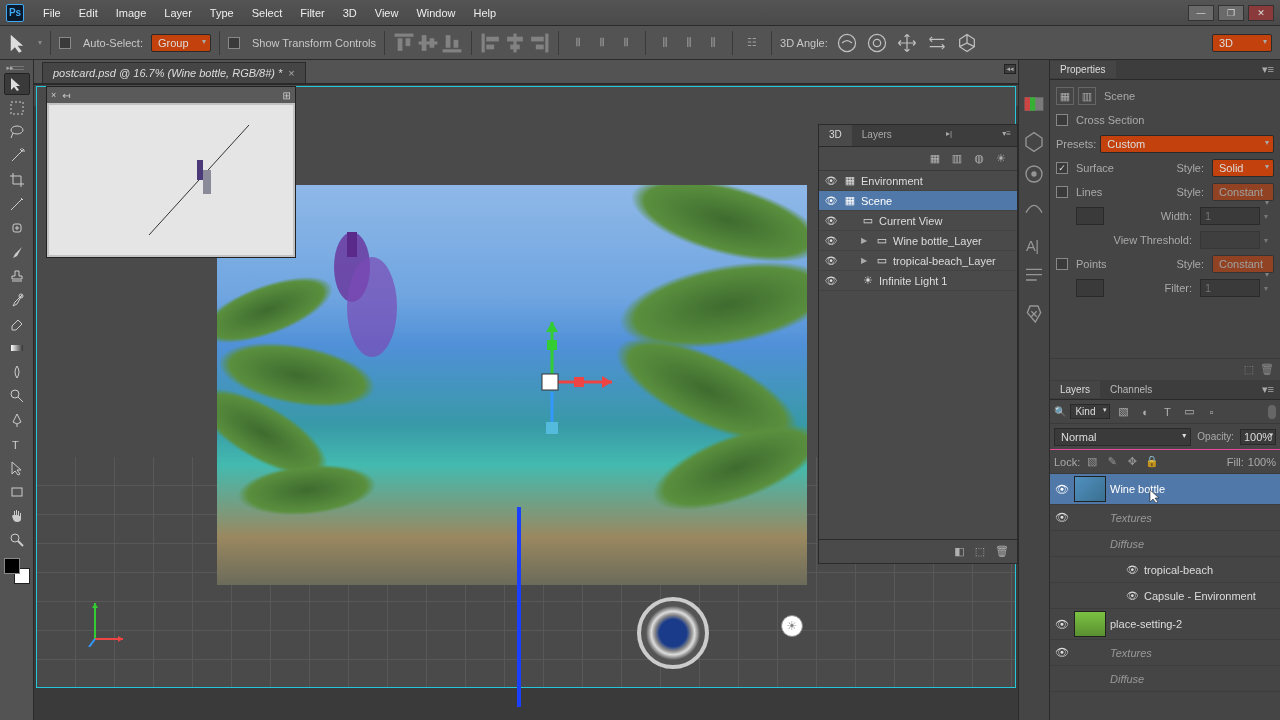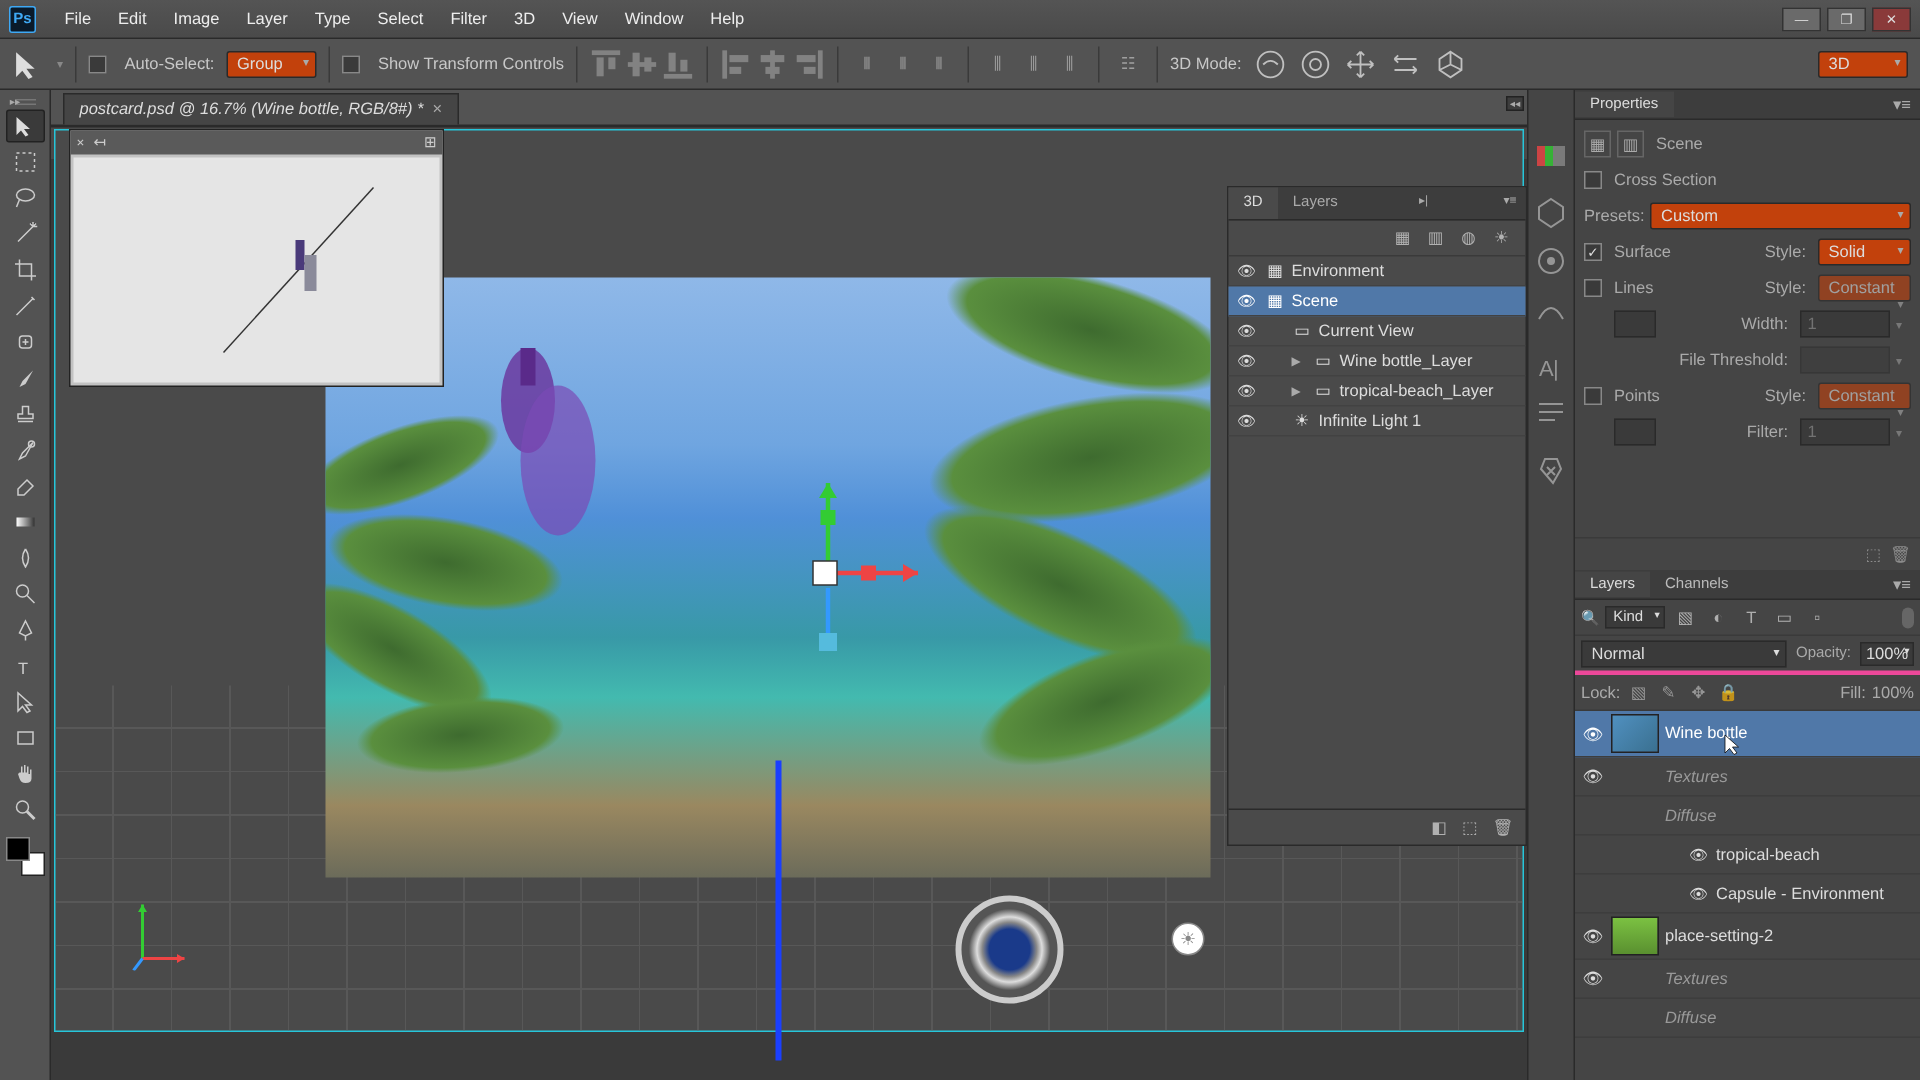--- a/index.html
+++ b/index.html
@@ -99,21 +99,21 @@
 .prop-row .lab { min-width: 50px; color: #aaa; text-align: right; margin-left: auto; margin-right: 4px; }
 .prop-row .inp { width: 60px; height: 18px; background: #3a3a3a; border: 1px solid #2a2a2a; padding: 0 4px; display: flex; align-items: center; }
 .swatch { width: 28px; height: 18px; background: #3a3a3a; border: 1px solid #2a2a2a; }
 .prop-foot { height: 22px; border-top: 1px solid #3a3a3a; display: flex; justify-content: flex-end; align-items: center; padding: 0 6px; gap: 6px; }
 
 .layers-body { flex: 1; display: flex; flex-direction: column; }
 .lfilt { height: 24px; display: flex; align-items: center; padding: 0 4px; gap: 4px; border-bottom: 1px solid #3a3a3a; }
 .lfilt .dd { background: #3a3a3a; border: 1px solid #2a2a2a; padding: 1px 14px 1px 4px; position: relative; font-size: 10px; }
 .lfilt .dd::after { content: "▾"; position: absolute; right: 3px; font-size: 7px; }
 .lfilt .fi { width: 18px; height: 18px; display: flex; align-items: center; justify-content: center; opacity: 0.7; }
-.lmode { height: 26px; display: flex; align-items: center; padding: 0 4px; gap: 6px; border-bottom: 3px solid #ec4899; }
+.lmode { height: 26px; display: flex; align-items: center; padding: 0 4px; gap: 6px; border-bottom: 1px solid #ec4899; }
 .lmode .dd { flex: 1; background: #3a3a3a; border: 1px solid #2a2a2a; padding: 2px 14px 2px 6px; position: relative; }
 .lmode .dd::after { content: "▾"; position: absolute; right: 4px; font-size: 8px; }
 .lmode .op { color: #aaa; font-size: 10px; }
 .lmode .val { width: 36px; background: #3a3a3a; border: 1px solid #2a2a2a; text-align: center; padding: 1px 0; position: relative; }
 .lmode .val::after { content: "▾"; position: absolute; right: 2px; font-size: 7px; }
 .llock { height: 24px; display: flex; align-items: center; padding: 0 4px; gap: 4px; border-bottom: 1px solid #3a3a3a; font-size: 10px; color: #aaa; }
 .llock .li { width: 16px; height: 16px; display: flex; align-items: center; justify-content: center; opacity: 0.8; }
 .llist { flex: 1; overflow: hidden; }
 .lrow { display: flex; align-items: center; min-height: 26px; border-bottom: 1px solid #3d3d3d; padding: 2px 4px; gap: 4px; }
 .lrow.sel { background: #5078a8; color: #fff; }
@@ -220,21 +220,21 @@
   </div>
   <div class="sep"></div>
   <div class="icon-group">
     <div class="icon-btn">⫼</div>
     <div class="icon-btn">⫼</div>
     <div class="icon-btn">⫼</div>
   </div>
   <div class="sep"></div>
   <div class="icon-btn">☷</div>
   <div class="sep"></div>
-  <span class="opt-label">3D Mode:</span>
+  <span class="opt-label">3D Angle:</span>
   <div class="icon-3d">
       <svg viewBox="0 0 18 18">
         <circle cx="9" cy="9" r="7" fill="none" stroke="#ccc"></circle>
         <path d="M5 9 Q9 5 13 9" fill="none" stroke="#ccc"></path>
       </svg>
     </div>
   <div class="icon-3d">
       <svg viewBox="0 0 18 18">
         <circle cx="9" cy="9" r="7" fill="none" stroke="#ccc"></circle>
         <circle cx="9" cy="9" r="3" fill="none" stroke="#ccc"></circle>
@@ -605,21 +605,21 @@
         <div class="prop-row">
             <span style="width:16px"></span>
             <div class="swatch"></div>
           <span class="lab">Width:</span>
           <div class="inp">
               <span style="opacity:.5">1</span>
             </div>
           <span style="width:10px;font-size:8px;opacity:.5">▾</span>
         </div>
         <div class="prop-row">
-          <span class="lab" style="flex:1;text-align:right">File Threshold:</span>
+          <span class="lab" style="flex:1;text-align:right">View Threshold:</span>
           <div class="inp" style="opacity:.5"></div>
           <span style="width:10px;font-size:8px;opacity:.5">▾</span>
         </div>
         <div class="prop-row">
             <span class="chk"></span>
             <span>Points</span>
           <span class="lab">Style:</span>
           <div class="dropdown" style="width:62px;opacity:.6">Constant</div>
         </div>
         <div class="prop-row">

